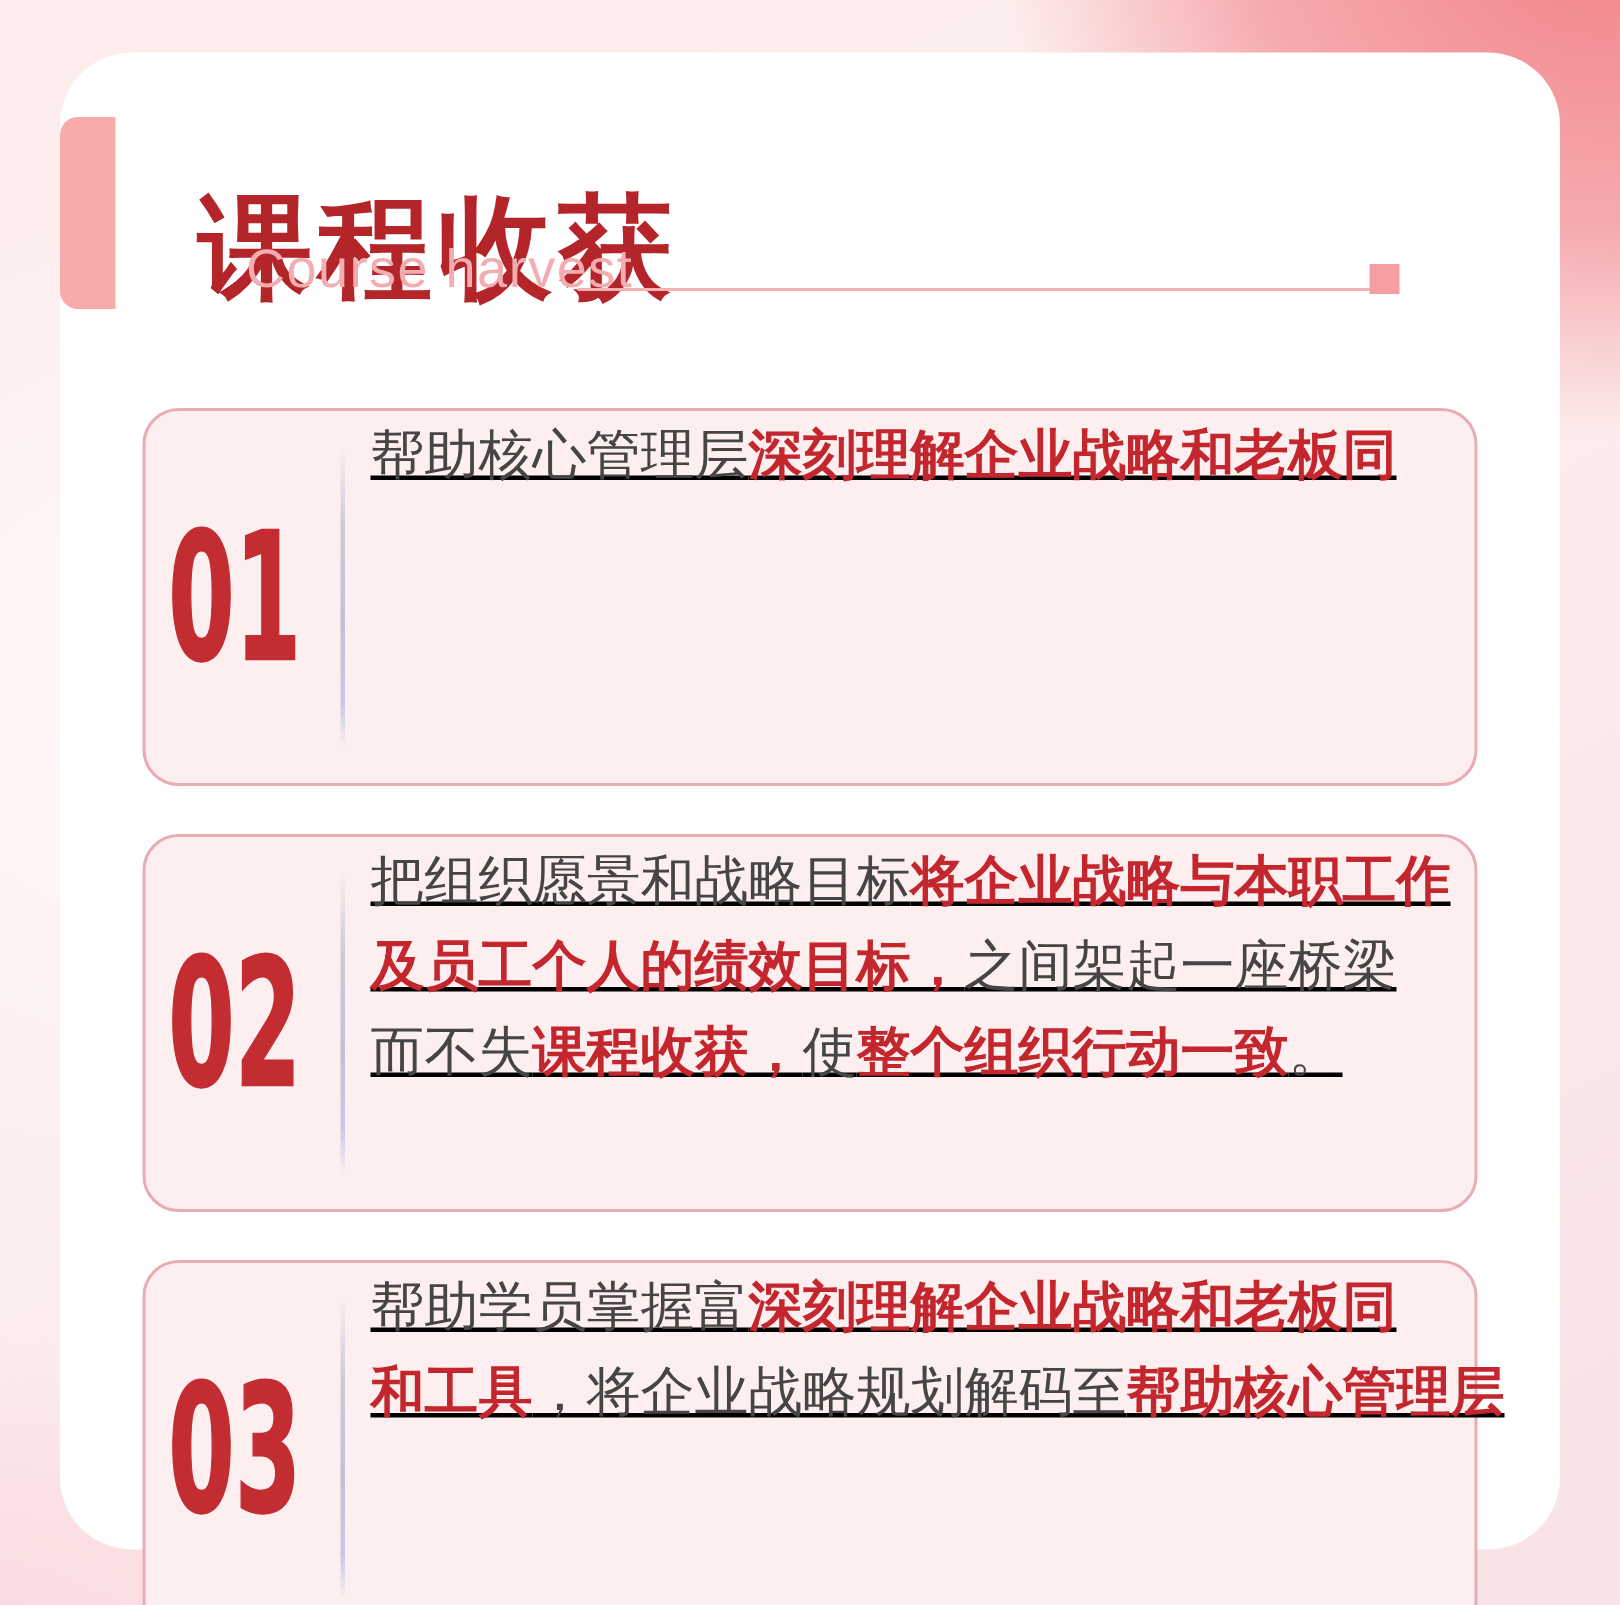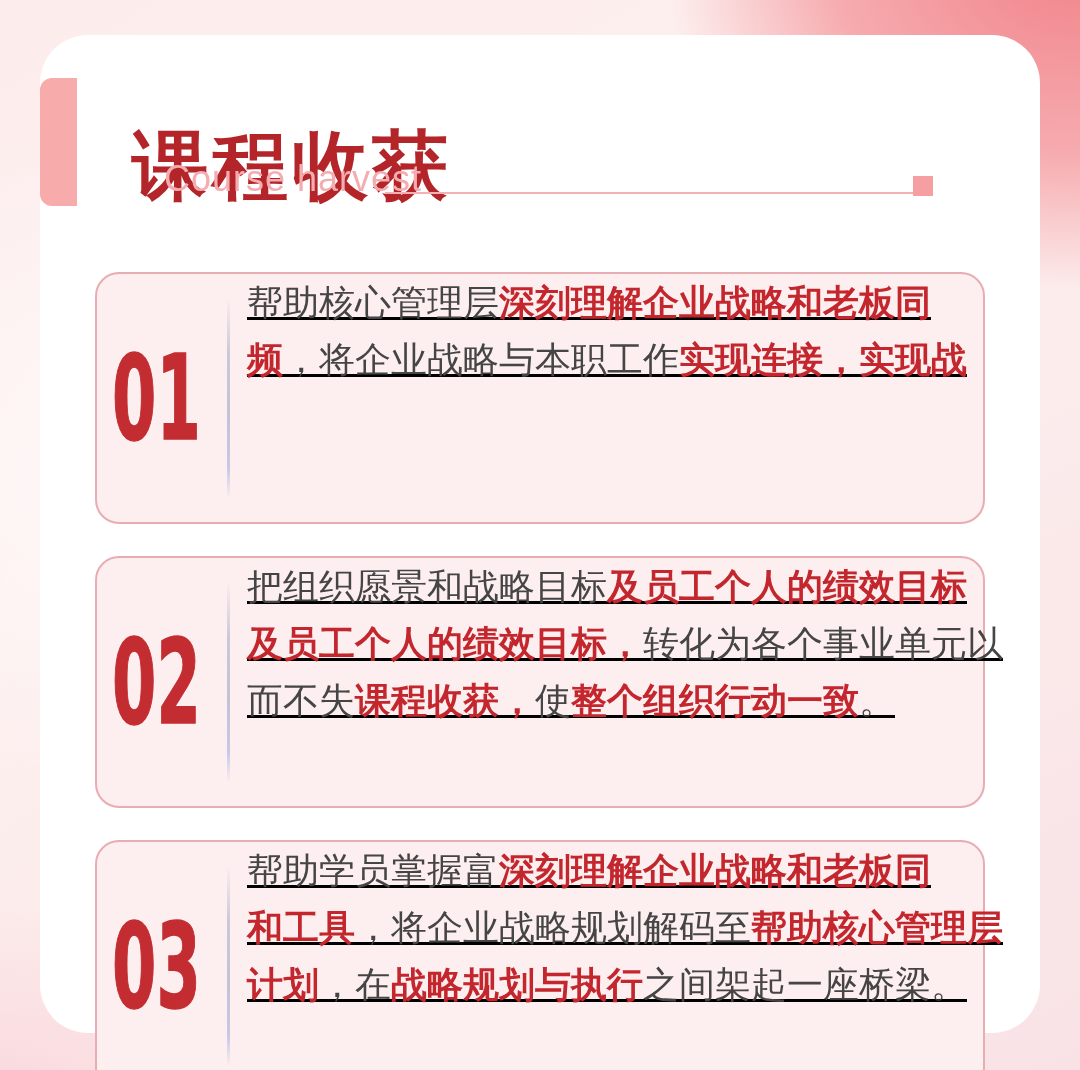--- a/index.html
+++ b/index.html
@@ -76,37 +76,35 @@
     <span class="subtitle">Course harvest</span>
     <span class="subtitle-rule"></span>
     <span class="subtitle-square"></span>
   </div>
   <div class="cards">
   <section class="item">
     <div class="num">01</div>
     <div class="divider"></div>
     <div class="body">
           <div class="tline"><span>帮助核心管理层</span><span class="hl">深刻理解企业战略和老板同</span></div>
-          <div class="tline"><span class="hl">频</span><span>，将企业战略与本职工作</span><span class="hl">实现连接，实现战</span></div>
         </div>
   </section>
 
   <section class="item">
     <div class="num">02</div>
     <div class="divider"></div>
     <div class="body">
-          <div class="tline"><span>把组织愿景和战略目标</span><span class="hl">及员工个人的绩效目标</span></div>
-          <div class="tline"><span class="hl">及员工个人的绩效目标，</span><span>转化为各个事业单元以</span></div>
+          <div class="tline"><span>把组织愿景和战略目标</span><span class="hl">将企业战略与本职工作</span></div>
+          <div class="tline"><span class="hl">及员工个人的绩效目标，</span><span>之间架起一座桥梁</span></div>
           <div class="tline"><span>而不失</span><span class="hl">课程收获，</span><span>使</span><span class="hl">整个组织行动一致</span><span>。</span></div>
         </div>
   </section>
 
   <section class="item">
     <div class="num">03</div>
     <div class="divider"></div>
     <div class="body">
           <div class="tline"><span>帮助学员掌握富</span><span class="hl">深刻理解企业战略和老板同</span></div>
           <div class="tline"><span class="hl">和工具</span><span>，将企业战略规划解码至</span><span class="hl">帮助核心管理层</span></div>
-          <div class="tline"><span class="hl">计划</span><span>，在</span><span class="hl">战略规划与执行</span><span>之间架起一座桥梁。</span></div>
         </div>
   </section>
 </div>
 </div>
 
 </body></html>

